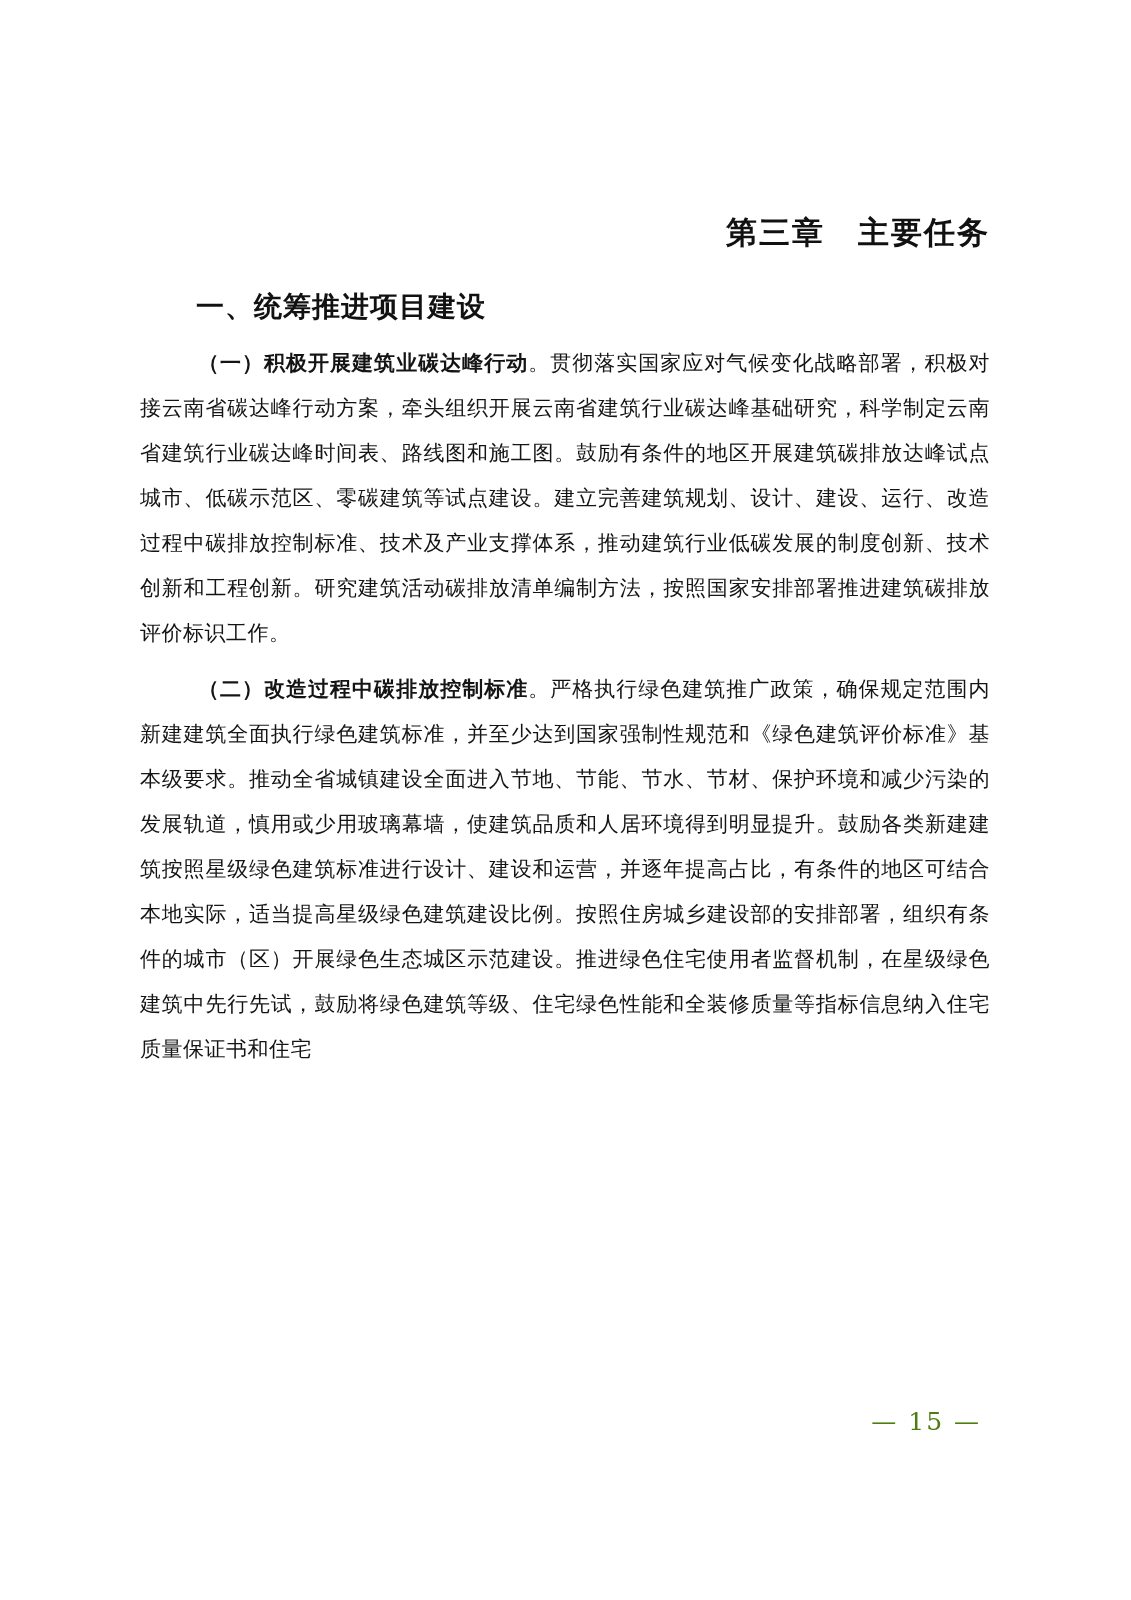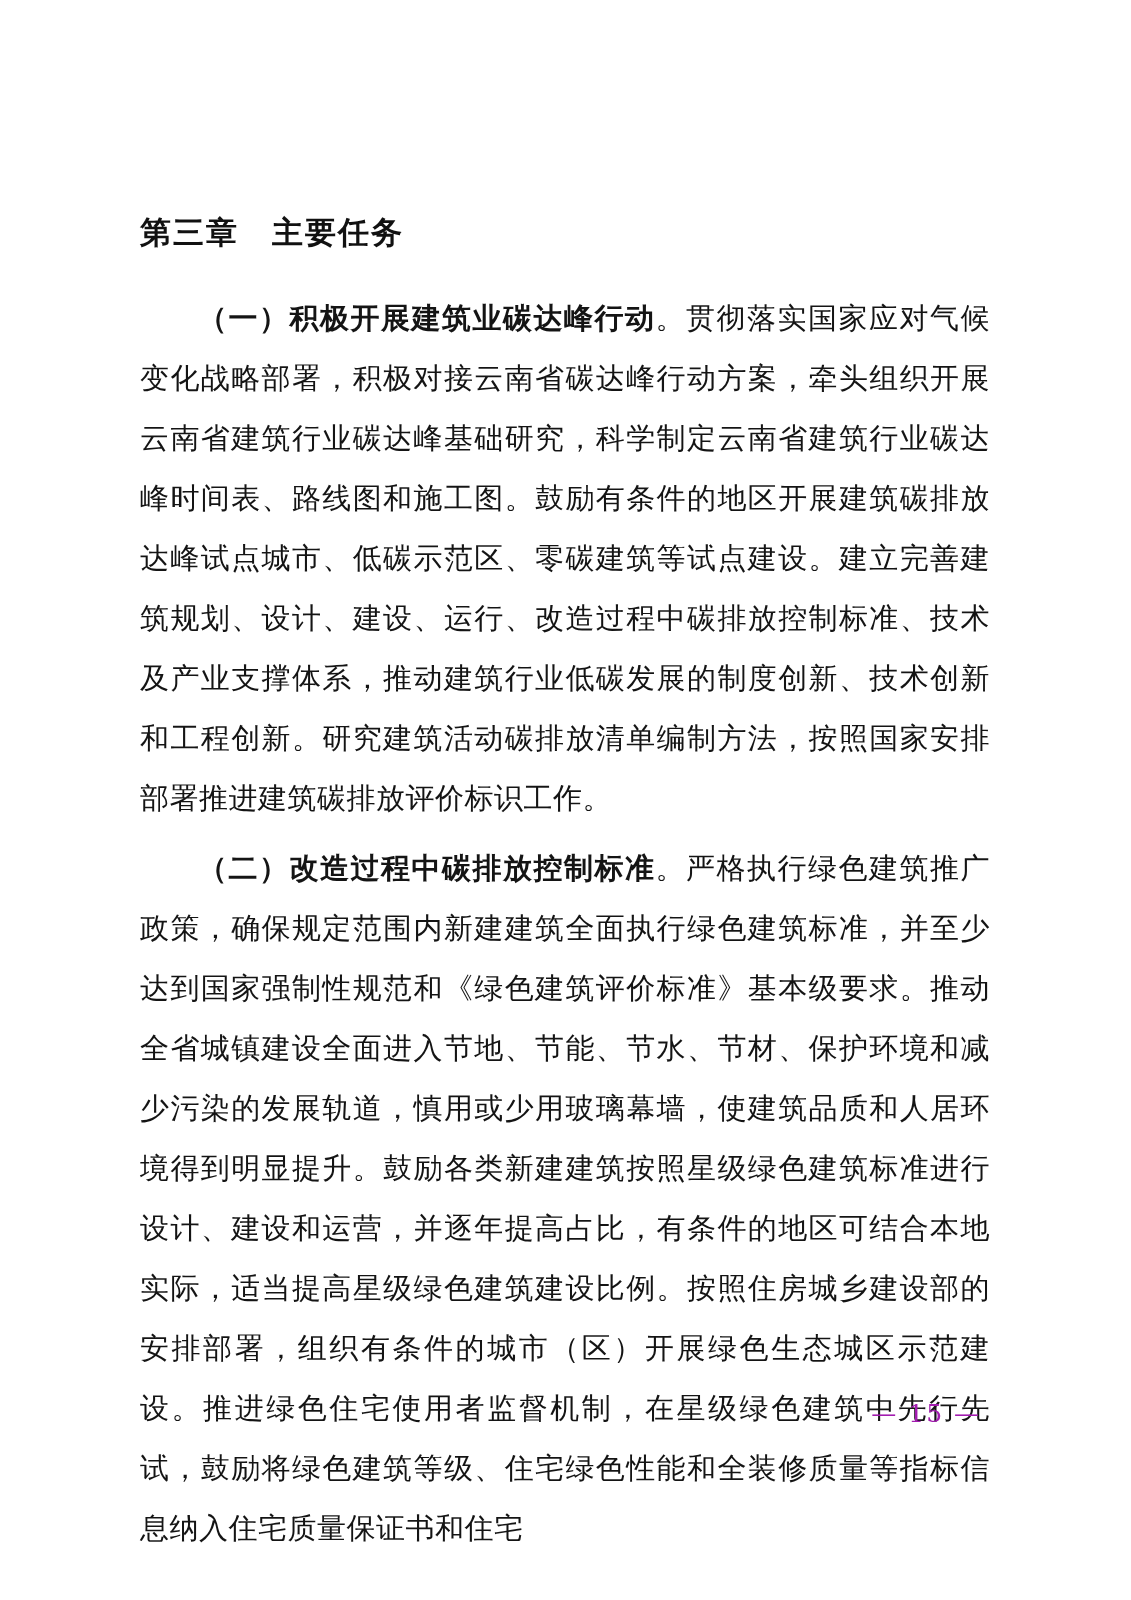--- a/index.html
+++ b/index.html
@@ -24,69 +24,70 @@
     padding: 0;
     overflow: hidden;
   }
   .content {
     position: absolute;
     left: 140px;
     top: 212px;
     width: 850px;
   }
   .chapter-title {
-    text-align: left;
+    text-align: right;
     font-size: 31px;
     font-weight: bold;
     letter-spacing: 2px;
     margin: 0 0 34px 0;
     font-family: "DejaVu Serif", "Liberation Serif", serif;
     color: #111;
   }
   .section-heading {
     font-size: 28px;
     font-weight: bold;
     margin: 0 0 14px 0;
     text-indent: 56px;
     letter-spacing: 1px;
     font-family: "DejaVu Sans", "Liberation Sans", sans-serif;
     color: #111;
   }
   p.body-para {
-    font-size: 29px;
-    line-height: 60px;
+    font-size: 21px;
+    line-height: 45px;
     margin: 0 0 10px 0;
     text-indent: 58px;
     text-align: justify;
     text-justify: inter-character;
     letter-spacing: 0.5px;
     color: #141414;
     font-family: "DejaVu Serif", "Liberation Serif", serif;
   }
   p.body-para .lead {
     font-weight: bold;
   }
   .page-number {
     position: absolute;
     right: 150px;
-    bottom: 172px;
+    bottom: 164px;
     font-size: 25px;
     letter-spacing: 2px;
-    color: #a21caf;
+    color: #4d7c0f;
     font-family: "DejaVu Serif", "Liberation Serif", serif;
   }
 </style>
 </head>
 <body>
 
 <div class="page">
   <div class="content">
 
     <h1 class="chapter-title">第三章　主要任务</h1>
 
+    <h2 class="section-heading">一、统筹推进项目建设</h2>
 
     <p class="body-para">
       <span class="lead">（一）积极开展建筑业碳达峰行动</span><span>。贯彻落实国家应对气候变化战略部署，积极对接云南省碳达峰行动方案，牵头组织开展云南省建筑行业碳达峰基础研究，科学制定云南省建筑行业碳达峰时间表、路线图和施工图。鼓励有条件的地区开展建筑碳排放达峰试点城市、低碳示范区、零碳建筑等试点建设。建立完善建筑规划、设计、建设、运行、改造过程中碳排放控制标准、技术及产业支撑体系，推动建筑行业低碳发展的制度创新、技术创新和工程创新。研究建筑活动碳排放清单编制方法，按照国家安排部署推进建筑碳排放评价标识工作。</span>
     </p>
 
     <p class="body-para">
       <span class="lead">（二）改造过程中碳排放控制标准</span><span>。严格执行绿色建筑推广政策，确保规定范围内新建建筑全面执行绿色建筑标准，并至少达到国家强制性规范和《绿色建筑评价标准》基本级要求。推动全省城镇建设全面进入节地、节能、节水、节材、保护环境和减少污染的发展轨道，慎用或少用玻璃幕墙，使建筑品质和人居环境得到明显提升。鼓励各类新建建筑按照星级绿色建筑标准进行设计、建设和运营，并逐年提高占比，有条件的地区可结合本地实际，适当提高星级绿色建筑建设比例。按照住房城乡建设部的安排部署，组织有条件的城市（区）开展绿色生态城区示范建设。推进绿色住宅使用者监督机制，在星级绿色建筑中先行先试，鼓励将绿色建筑等级、住宅绿色性能和全装修质量等指标信息纳入住宅质量保证书和住宅</span>
     </p>
 
   </div>

